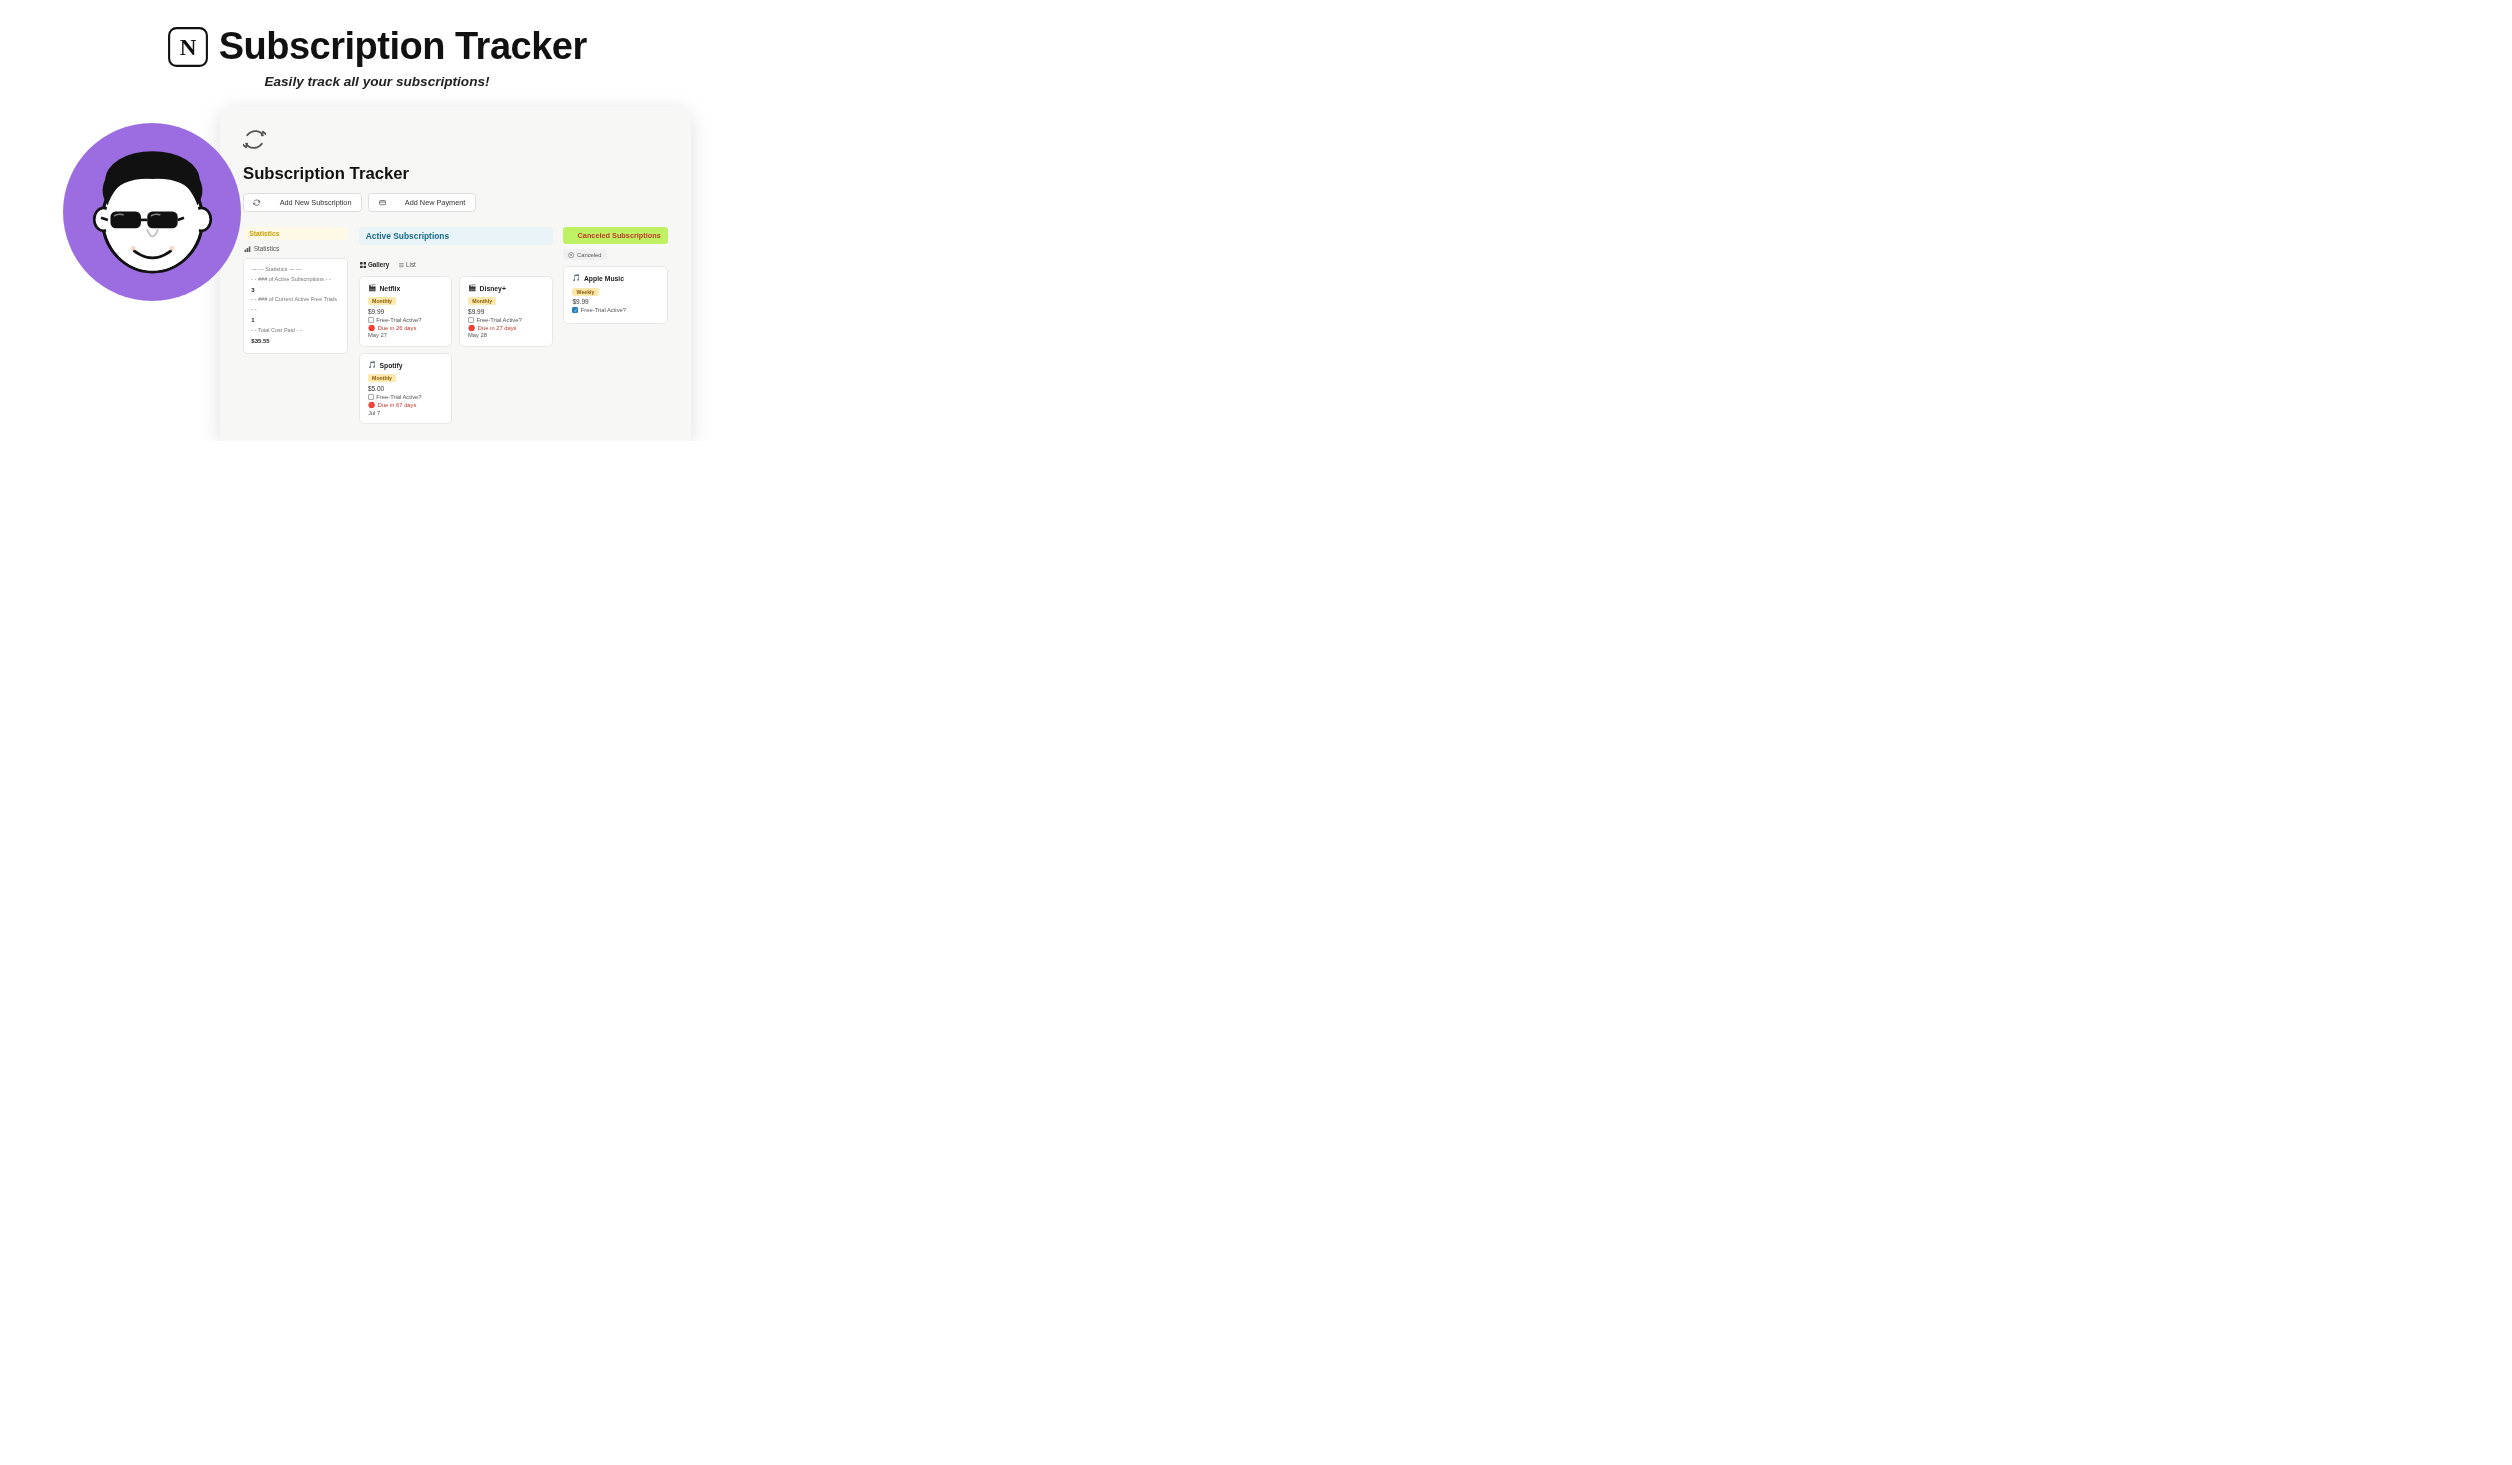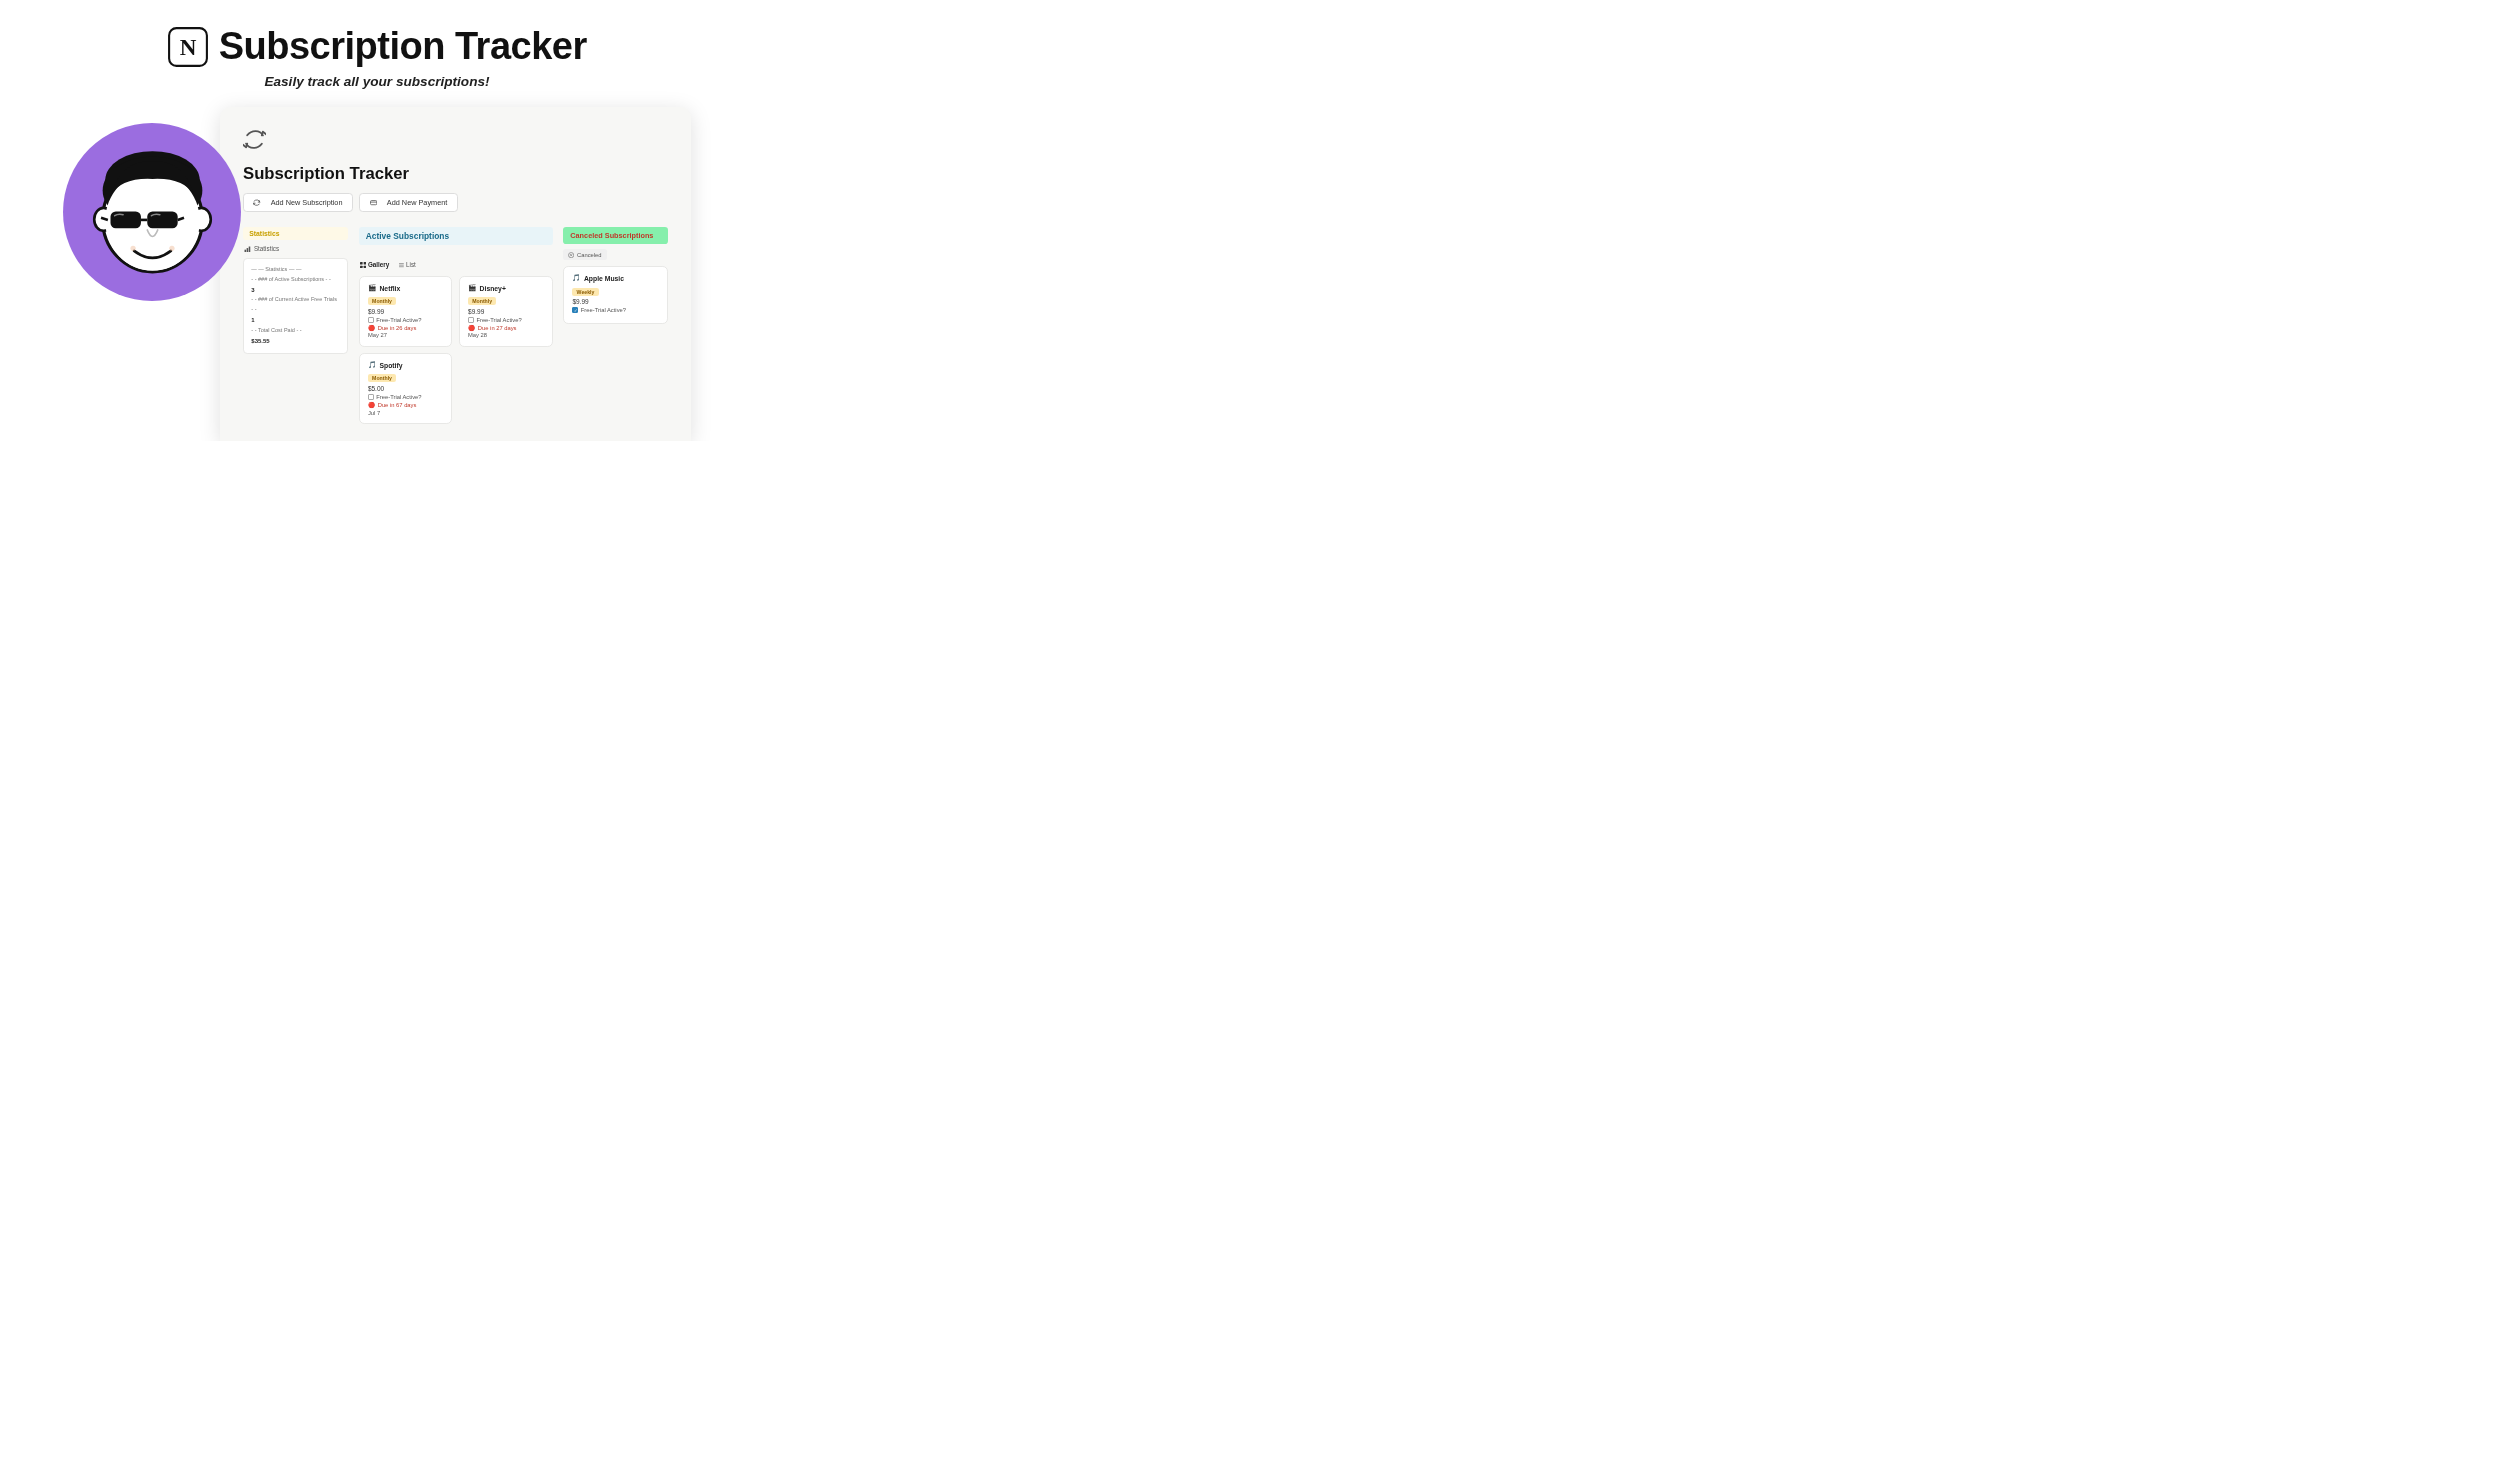--- a/index.html
+++ b/index.html
@@ -98,21 +98,21 @@
 
     
     .buttons-row {
       display: flex;
       gap: 6.3px;
       margin-bottom: 14.7px;
     }
     .btn {
       display: flex;
       align-items: center;
-      gap: 10px;
+      gap: 19px;
       padding: 4.2px 9.4px;
       border-radius: 3.7px;
       border: 0.8px solid #ddd;
       background: #fff;
       font-size: 7.3px;
       font-weight: 500;
       color: #333;
       cursor: pointer;
     }
 
@@ -261,24 +261,25 @@
       top: -0.5px;
       left: 0.5px;
     }
 
     
     .canceled-panel {}
     .canceled-header {
       font-size: 7.3px;
       font-weight: 700;
       color: #c0392b;
-      background: #86efac;
+      background: #bef264;
       padding: 4.2px 7.3px;
       border-radius: 3.1px;
       margin-bottom: 5px;
+      text-align: right;
     }
     .canceled-filter {
       display: flex;
       align-items: center;
       gap: 2.6px;
       font-size: 5.8px;
       color: #555;
       margin-bottom: 6.3px;
       background: #f0f0f0;
       padding: 2.1px 5.2px;

